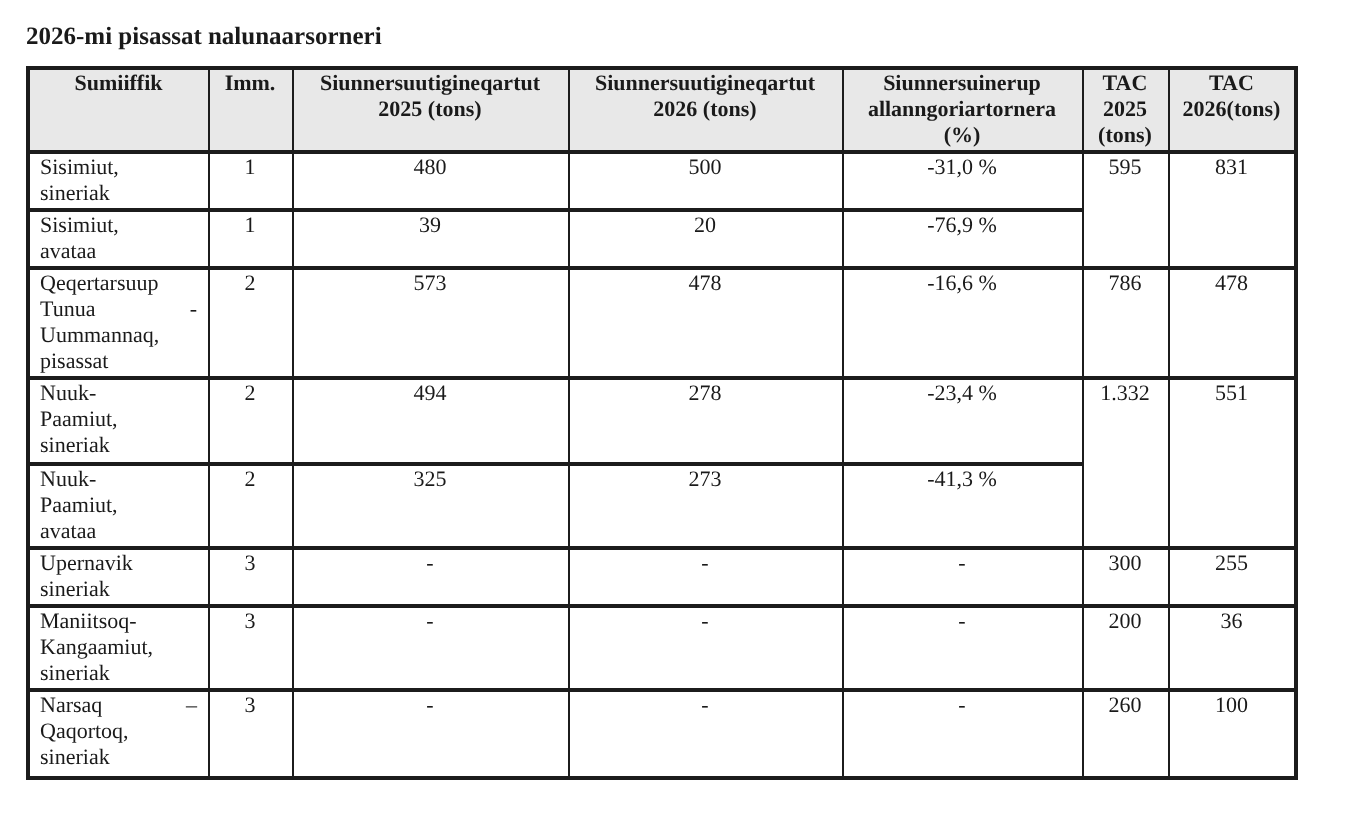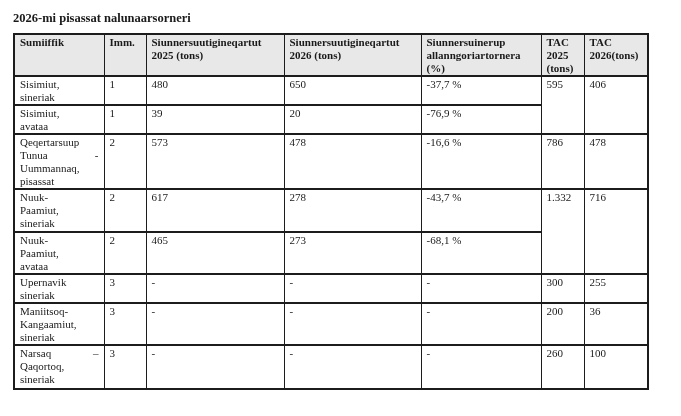--- a/index.html
+++ b/index.html
@@ -29,21 +29,21 @@
     border-collapse: collapse;
     table-layout: fixed;
     border: 2px solid #1c1c1c;
   }
   table.quota th, table.quota td {
     border-left: 1px solid #1c1c1c;
     border-right: 1px solid #1c1c1c;
     border-top: 2px solid #1c1c1c;
     border-bottom: 2px solid #1c1c1c;
     vertical-align: top;
-    text-align: left;
+    text-align: center;
     padding: 1px 5px 0 5px;
     font-size: 11px;
     line-height: 13px;
     white-space: pre-line;
     font-weight: normal;
   }
   table.quota th {
     background: #e8e8e8;
     font-weight: bold;
   }
@@ -85,24 +85,24 @@
       <th>TAC
 2026(tons)</th>
     </tr>
   </thead>
   <tbody>
     <tr style="height:28px">
       <td class="area">Sisimiut,
 sineriak</td>
       <td>1</td>
       <td>480</td>
-      <td>650</td>
-      <td>-37,7 %</td>
+      <td>500</td>
+      <td>-31,0 %</td>
       <td rowspan="2">595</td>
-      <td rowspan="2">406</td>
+      <td rowspan="2">831</td>
     </tr>
     <tr style="height:29px">
       <td class="area">Sisimiut,
 avataa</td>
       <td>1</td>
       <td>39</td>
       <td>20</td>
       <td>-76,9 %</td>
     </tr>
     <tr style="height:55px">
@@ -115,34 +115,34 @@
       <td>478</td>
       <td>-16,6 %</td>
       <td>786</td>
       <td>478</td>
     </tr>
     <tr style="height:43px">
       <td class="area">Nuuk-
 Paamiut,
 sineriak</td>
       <td>2</td>
-      <td>617</td>
+      <td>494</td>
       <td>278</td>
-      <td>-43,7 %</td>
+      <td>-23,4 %</td>
       <td rowspan="2">1.332</td>
-      <td rowspan="2">716</td>
+      <td rowspan="2">551</td>
     </tr>
     <tr style="height:40px">
       <td class="area">Nuuk-
 Paamiut,
 avataa</td>
       <td>2</td>
-      <td>465</td>
+      <td>325</td>
       <td>273</td>
-      <td>-68,1 %</td>
+      <td>-41,3 %</td>
     </tr>
     <tr style="height:16px">
       <td class="area">Upernavik
 sineriak</td>
       <td>3</td>
       <td>-</td>
       <td>-</td>
       <td>-</td>
       <td>300</td>
       <td>255</td>

